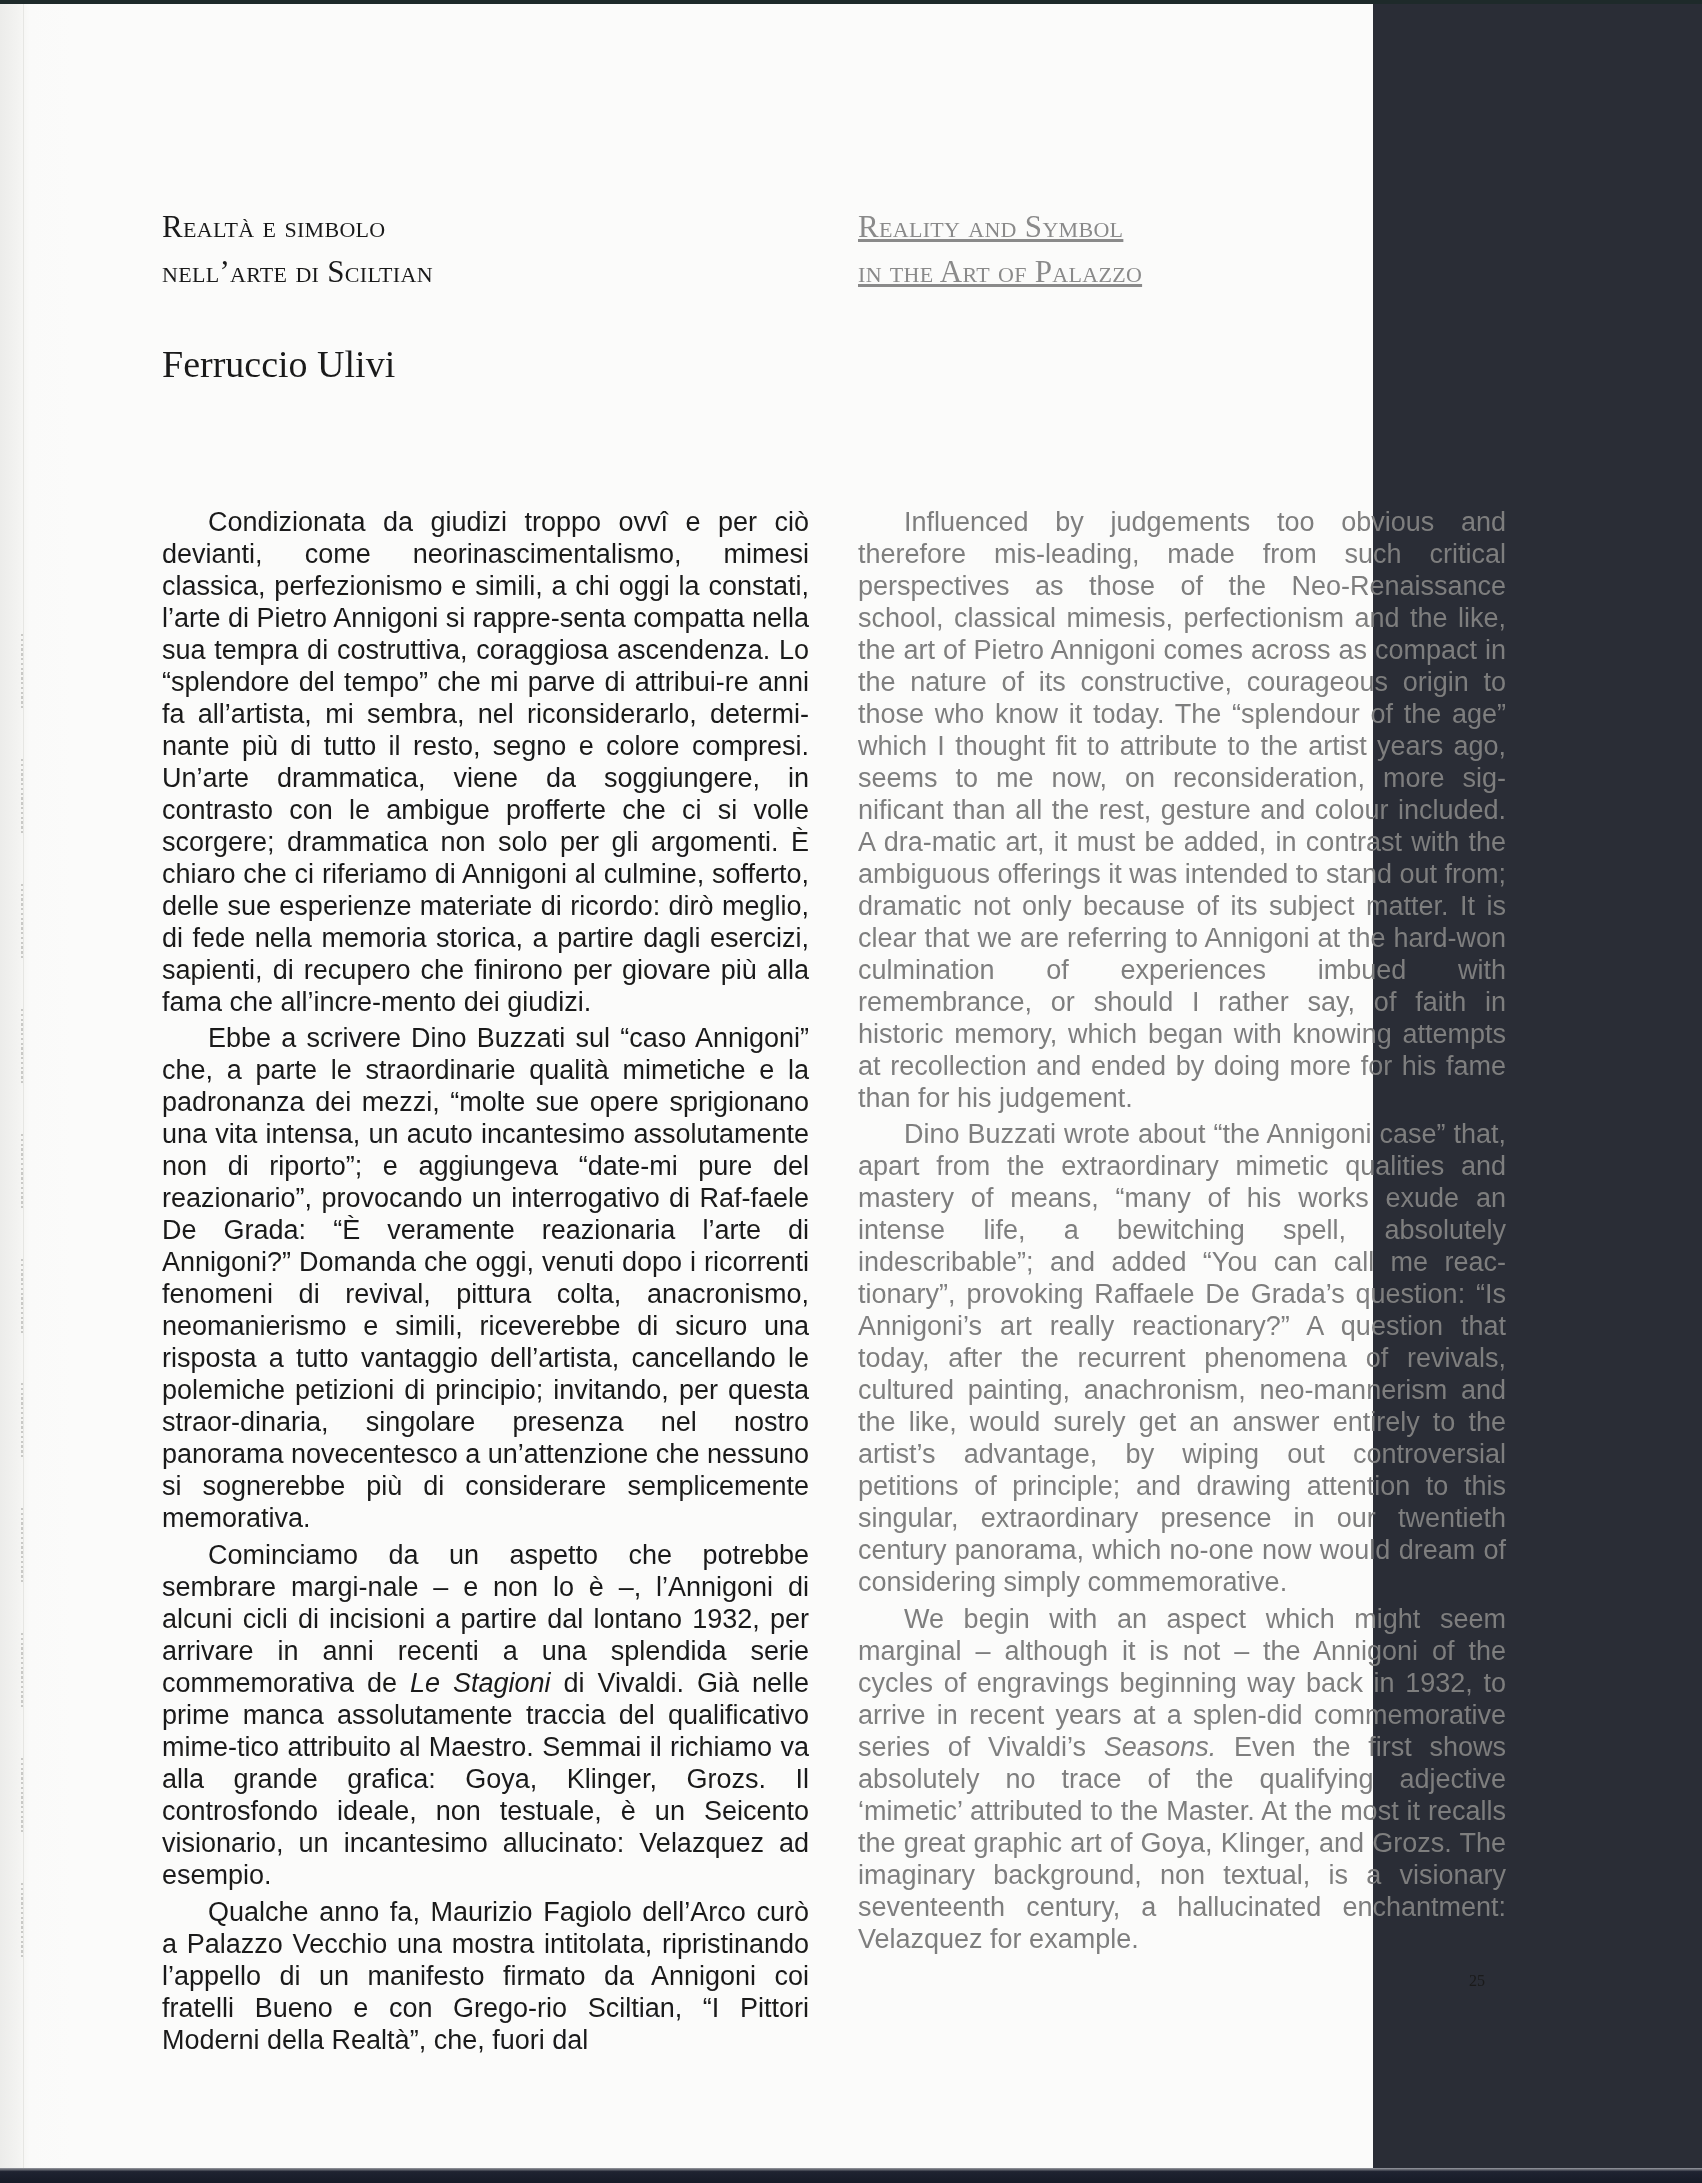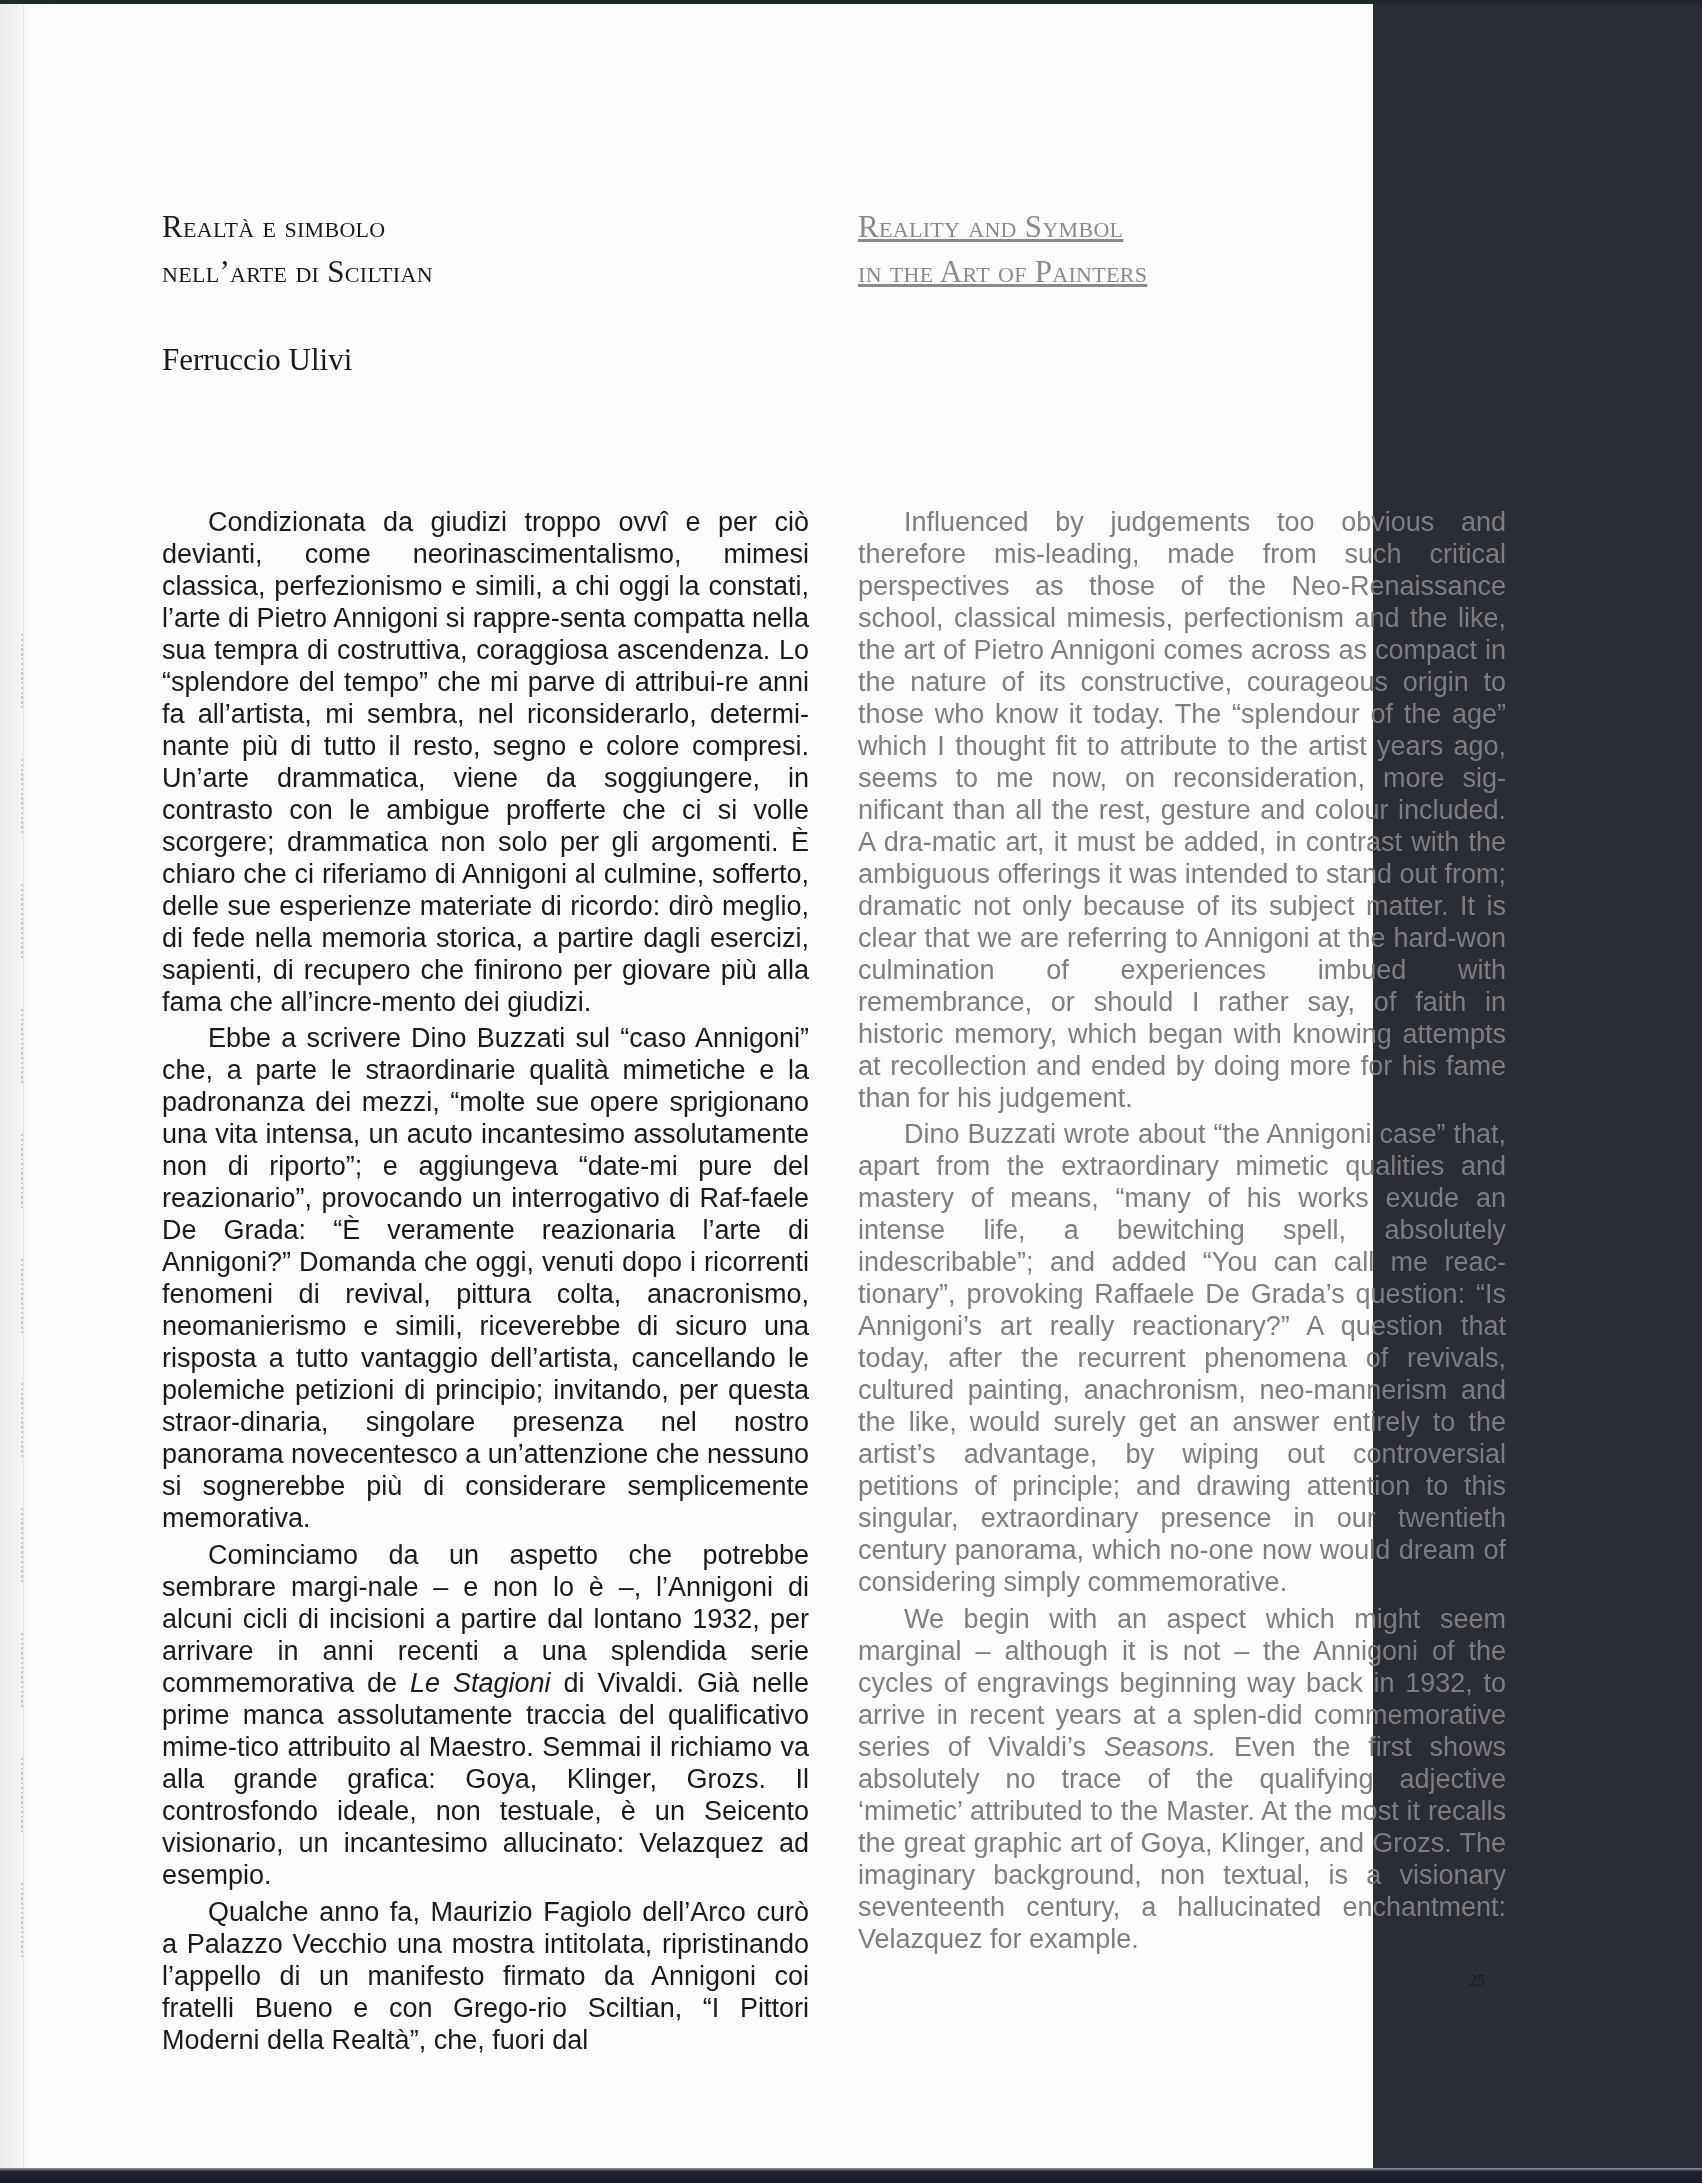--- a/index.html
+++ b/index.html
@@ -74,21 +74,21 @@
     }
     .title-line {
       display: block;
       white-space: nowrap;
     }
     .author {
       position: absolute;
       left: 162px;
       top: 338px;
       font-family: "Liberation Serif", "DejaVu Serif", serif;
-      font-size: 31px;
+      font-size: 38px;
       color: #1a1a1a;
     }
     .col-it { top: 502px; }
     .col-en { top: 502px; }
     .para {
       margin: 0 0 4.8px 0;
       text-indent: 46px;
     }
     .para em { font-style: italic; }
     .page-number {
@@ -135,21 +135,21 @@
   <div class="stitch" style="top:1754px;height:77px;"></div>
   <div class="stitch" style="top:1879px;height:77px;"></div>
 
   <h1 class="title title-it" style="margin:0;font-weight:normal;">
     <span class="title-line">Realtà e simbolo</span>
     <span class="title-line">nell’arte di Sciltian</span>
   </h1>
 
   <h1 class="title title-en" style="margin:0;font-weight:normal;text-decoration:underline;">
     <span class="title-line">Reality and Symbol</span>
-    <span class="title-line">in the Art of Painters</span>
+    <span class="title-line">in the Art of Palazzo</span>
   </h1>
 
   <div class="author">Ferruccio Ulivi</div>
 
   <div class="column col-it">
     <p class="para">Condizionata da giudizi troppo ovvî e per ciò devianti, come neorinascimentalismo, mimesi classica, perfezionismo e simili, a chi oggi la constati, l’arte di Pietro Annigoni si rappre-senta compatta nella sua tempra di costruttiva, coraggiosa ascendenza. Lo “splendore del tempo” che mi parve di attribui-re anni fa all’artista, mi sembra, nel riconsiderarlo, determi-nante più di tutto il resto, segno e colore compresi. Un’arte drammatica, viene da soggiungere, in contrasto con le ambigue profferte che ci si volle scorgere; drammatica non solo per gli argomenti. È chiaro che ci riferiamo di Annigoni al culmine, sofferto, delle sue esperienze materiate di ricordo: dirò meglio, di fede nella memoria storica, a partire dagli esercizi, sapienti, di recupero che finirono per giovare più alla fama che all’incre-mento dei giudizi.</p>
     <p class="para">Ebbe a scrivere Dino Buzzati sul “caso Annigoni” che, a parte le straordinarie qualità mimetiche e la padronanza dei mezzi, “molte sue opere sprigionano una vita intensa, un acuto incantesimo assolutamente non di riporto”; e aggiungeva “date-mi pure del reazionario”, provocando un interrogativo di Raf-faele De Grada: “È veramente reazionaria l’arte di Annigoni?” Domanda che oggi, venuti dopo i ricorrenti fenomeni di revival, pittura colta, anacronismo, neomanierismo e simili, riceverebbe di sicuro una risposta a tutto vantaggio dell’artista, cancellando le polemiche petizioni di principio; invitando, per questa straor-dinaria, singolare presenza nel nostro panorama novecentesco a un’attenzione che nessuno si sognerebbe più di considerare semplicemente memorativa.</p>
     <p class="para"><span>Cominciamo da un aspetto che potrebbe sembrare margi-nale – e non lo è –, l’Annigoni di alcuni cicli di incisioni a partire dal lontano 1932, per arrivare in anni recenti a una splendida serie commemorativa de </span><em>Le Stagioni</em><span> di Vivaldi. Già nelle prime manca assolutamente traccia del qualificativo mime-tico attribuito al Maestro. Semmai il richiamo va alla grande grafica: Goya, Klinger, Grozs. Il controsfondo ideale, non testuale, è un Seicento visionario, un incantesimo allucinato: Velazquez ad esempio.</span></p>
     <p class="para">Qualche anno fa, Maurizio Fagiolo dell’Arco curò a Palazzo Vecchio una mostra intitolata, ripristinando l’appello di un manifesto firmato da Annigoni coi fratelli Bueno e con Grego-rio Sciltian, “I Pittori Moderni della Realtà”, che, fuori dal</p>
   </div>

